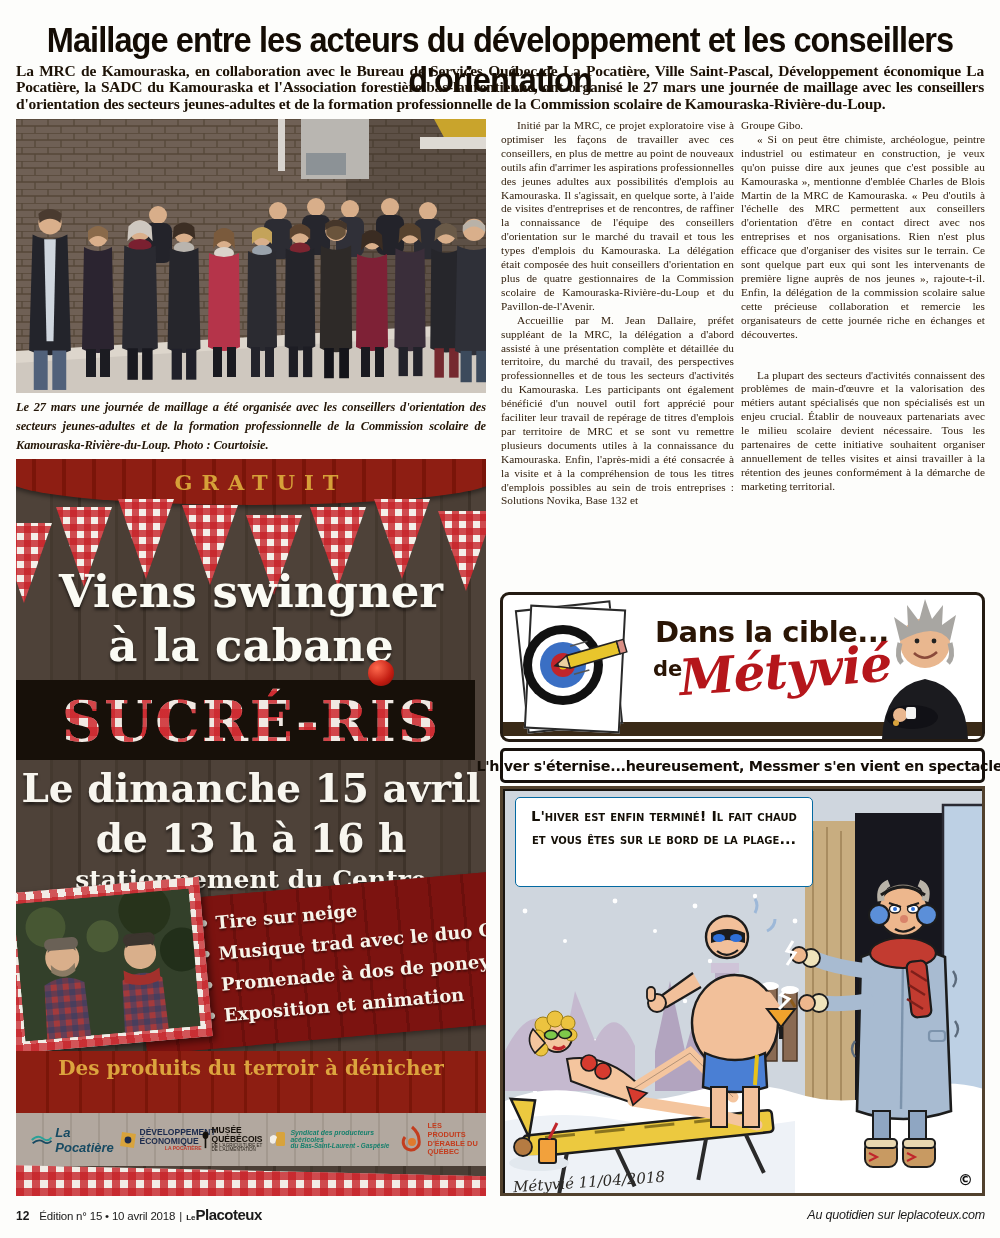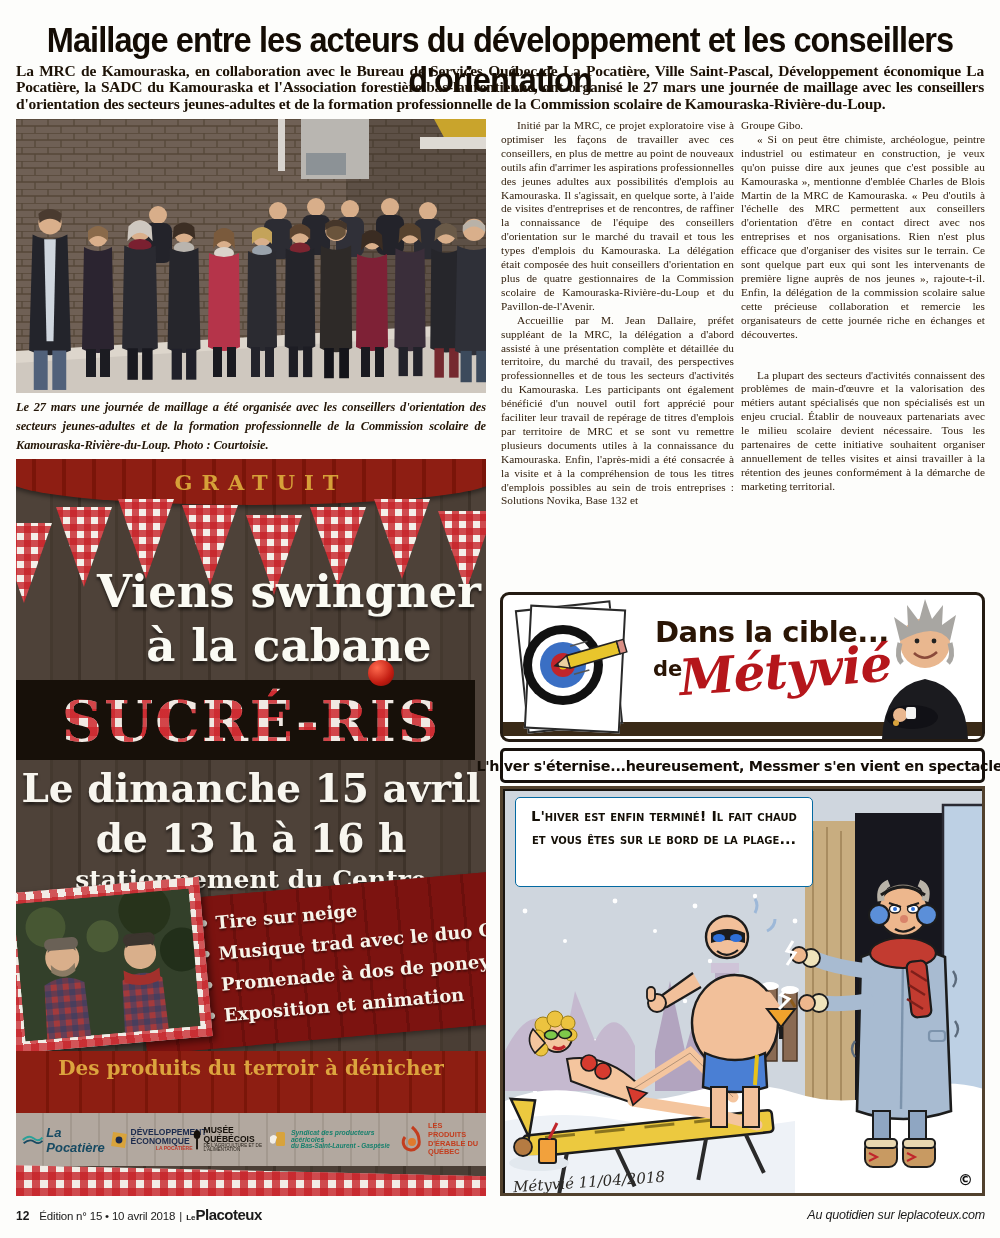--- a/index.html
+++ b/index.html
@@ -34,21 +34,21 @@
       border-radius:0 0 50% 50% / 0 0 26px 26px;box-shadow:0 3px 4px rgba(0,0,0,.4);}
   .gratuit{position:absolute;left:0;top:11px;width:490px;text-align:center;
       font-family:"DejaVu Serif",serif;font-weight:700;font-size:21px;letter-spacing:9px;color:#d6a038;}
   .flag{position:absolute;width:56px;height:80px;
       background-color:#f4efe9;
       background-image:repeating-linear-gradient(90deg,rgba(198,34,40,.8) 0 7px,rgba(198,34,40,0) 7px 14px),
                        repeating-linear-gradient(0deg,rgba(198,34,40,.8) 0 7px,rgba(198,34,40,0) 7px 14px);
       clip-path:polygon(0 0,100% 0,50% 100%);filter:drop-shadow(0 2px 2px rgba(0,0,0,.35));}
   .ad-title{position:absolute;left:0;top:106px;width:470px;text-align:center;
       font-family:"DejaVu Serif",serif;font-weight:700;font-size:45px;line-height:54px;color:#fbfbf4;
-      text-shadow:0 3px 3px rgba(0,0,0,.55);margin-left:38px;}
+      text-shadow:0 3px 3px rgba(0,0,0,.55);}
   .brandband{position:absolute;left:0;top:221px;width:459px;height:80px;background:#171009;}
   .brandtxt{position:absolute;left:0;top:8px;width:470px;text-align:center;
       font-family:"DejaVu Serif",serif;font-weight:700;font-size:56px;letter-spacing:2px;
       background-color:#f0e8e2;
       background-image:repeating-linear-gradient(90deg,rgba(205,40,46,.85) 0 9px,rgba(205,40,46,0) 9px 18px),
                        repeating-linear-gradient(0deg,rgba(205,40,46,.85) 0 9px,rgba(205,40,46,0) 9px 18px);
       -webkit-background-clip:text;background-clip:text;color:transparent;}
   .ball{position:absolute;left:352px;top:201px;width:26px;height:26px;border-radius:50%;
       background:radial-gradient(circle at 35% 30%,#ff6a4e,#c21d12 60%,#7c0b05);}
   .ad-date1{position:absolute;left:0;top:306px;width:470px;text-align:center;font-family:"DejaVu Serif",serif;
@@ -69,21 +69,21 @@
       background-image:repeating-linear-gradient(90deg,rgba(198,34,40,.75) 0 8px,rgba(198,34,40,0) 8px 16px),
                        repeating-linear-gradient(0deg,rgba(198,34,40,.75) 0 8px,rgba(198,34,40,0) 8px 16px);
       padding:11px;box-sizing:border-box;box-shadow:3px 4px 7px rgba(0,0,0,.5);}
   .ad-tagline{position:absolute;left:0;top:592px;width:470px;height:62px;
       background:repeating-linear-gradient(90deg,#8d1e12 0 30px,#7a1609 30px 33px),#871b10;
       text-align:center;font-family:"DejaVu Serif",serif;font-weight:700;color:#dua43e;color:#dca43e;}
   .ad-tagline .t1{font-size:20px;margin-top:5px;}
   .ad-tagline .t2{font-size:24px;letter-spacing:1px;}
   .sponsor-band{position:absolute;left:0;top:654px;width:470px;height:53px;
       background:repeating-linear-gradient(90deg,#b2a89f 0 26px,#a3998f 26px 28px),#aca299;
-      display:flex;align-items:center;justify-content:space-between;padding:0 6px;box-sizing:border-box;}
+      display:flex;align-items:center;justify-content:space-between;padding:0 15px;box-sizing:border-box;}
   .sponsor{display:flex;align-items:center;gap:3px;}
   .sp-txt{display:flex;flex-direction:column;line-height:1.05;}
   .sp1 .nm{font-family:"Liberation Sans",sans-serif;font-style:italic;font-weight:700;font-size:13px;color:#174a62;}
   .sp2 .nm{font-family:"Liberation Sans",sans-serif;font-weight:700;font-size:8.5px;color:#1c2b4d;width:62px;}
   .sp2 .sb{font-family:"Liberation Sans",sans-serif;font-weight:700;font-size:5px;color:#c0392b;text-align:right;}
   .sp3 .nm{font-family:"Liberation Sans",sans-serif;font-weight:700;font-size:8.5px;color:#15100a;}
   .sp3 .sb{font-family:"Liberation Sans",sans-serif;font-size:4.6px;color:#2a241c;}
   .sp4 .nm{font-family:"Liberation Sans",sans-serif;font-style:italic;font-weight:700;font-size:6.8px;color:#17806d;width:108px;}
   .sp4 .sb{font-family:"Liberation Sans",sans-serif;font-style:italic;font-weight:700;font-size:6.4px;color:#17806d;}
   .sp5 .nm{font-family:"Liberation Sans",sans-serif;font-weight:700;font-size:7.4px;color:#c33d1e;width:52px;line-height:1.15;}

